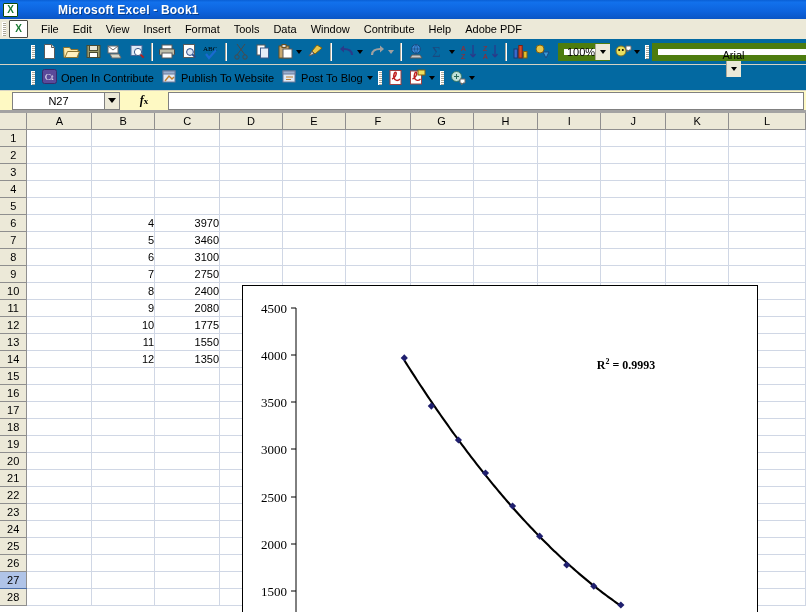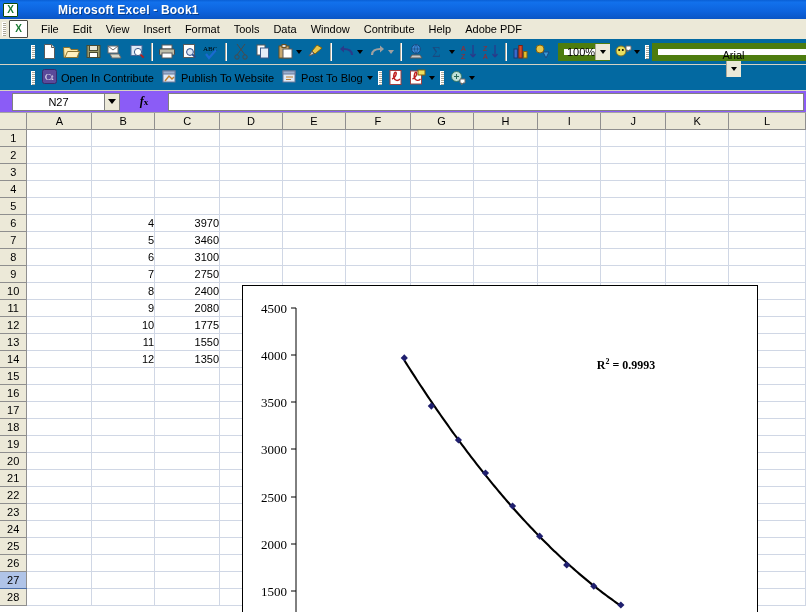--- a/index.html
+++ b/index.html
@@ -84,22 +84,22 @@
     border-top:4px solid #000;
   }
   .tb2-btn{
     display:flex;align-items:center;height:20px;font-size:11px;padding:0 4px;flex:0 0 auto;
     white-space:nowrap;
   }
   .tb2-btn .mini{margin-right:4px;flex:0 0 auto;}
 
   
   .formulabar{
-    height:22px;width:806px;background:#8b5cf6;display:flex;align-items:center;
-    box-sizing:border-box;border-bottom:1px solid #a3a3a3;
+    height:22px;width:806px;background:#fef9c3;display:flex;align-items:center;
+    box-sizing:border-box;border-bottom:3px solid #a3a3a3;
   }
   .namebox{
     width:92px;height:18px;margin-left:12px;background:#fff;
     border:1px solid #808080;border-right:none;
     display:flex;align-items:center;justify-content:center;
     font-size:11px;box-sizing:border-box;flex:0 0 auto;
   }
   .namebox-btn{
     width:16px;height:18px;background:#ece9d8;border:1px solid #808080;
     display:flex;align-items:center;justify-content:center;box-sizing:border-box;flex:0 0 auto;

